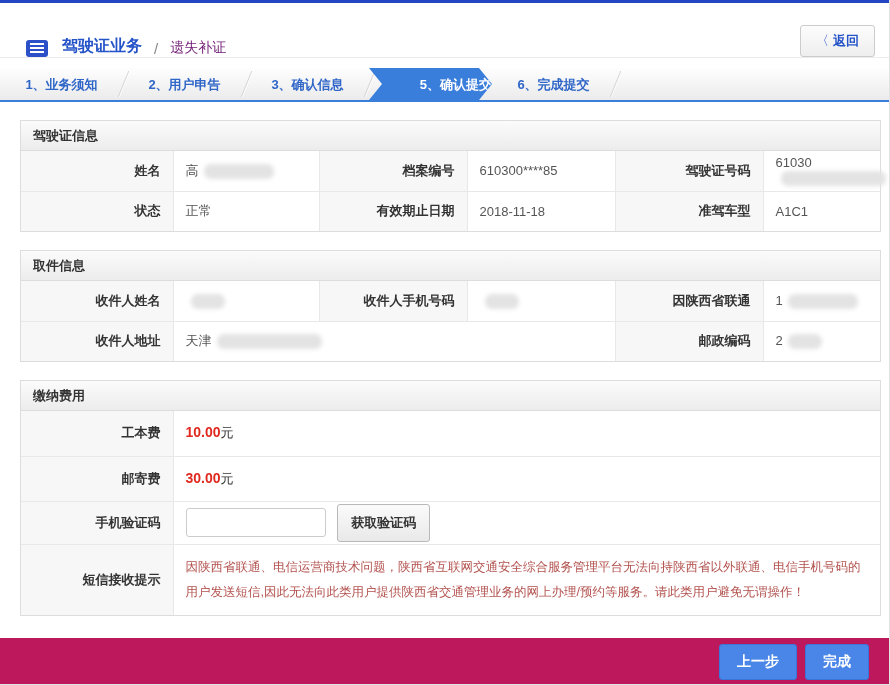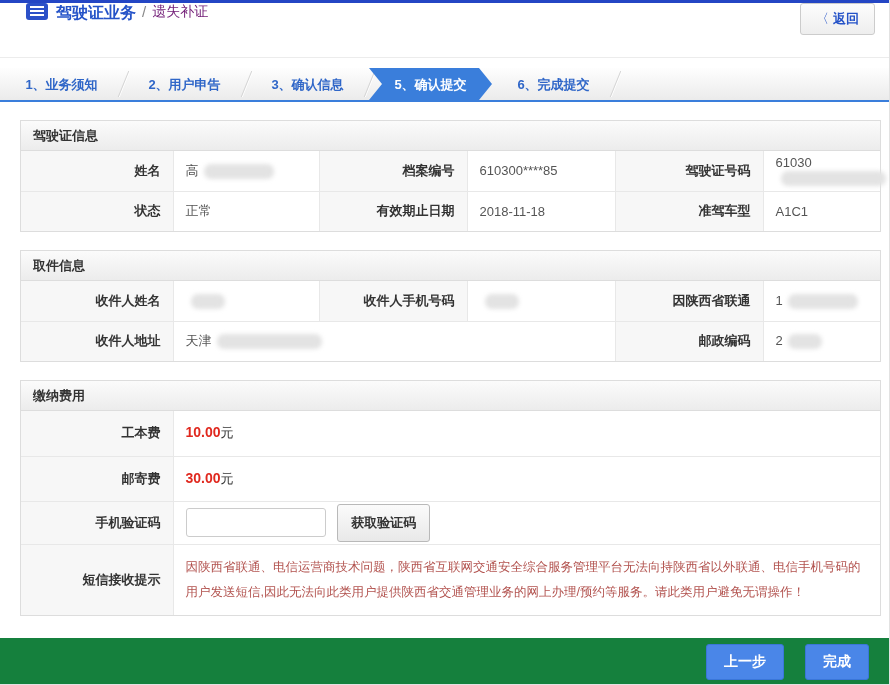--- a/index.html
+++ b/index.html
@@ -2,39 +2,39 @@
 <html><head>
 <meta charset="utf-8">
 <style>
   * { margin:0; padding:0; box-sizing:border-box; }
   html,body { width:890px; height:685px; background:#fff;
     font-family:"Liberation Sans","DejaVu Sans",sans-serif; font-size:13px; color:#333; }
   .page { width:890px; height:685px; background:#fff; border-right:1px solid #e2e2e2; border-bottom:1px solid #e2e2e2; overflow:hidden; }
   .topline { height:3px; background:#2446c4; }
 
   
-  .hdr { height:55px; display:flex; align-items:flex-start; padding:0 14px 0 26px; border-bottom:1px solid #ececec; }
+  .hdr { height:55px; display:flex; align-items:flex-end; padding:0 14px 0 26px; border-bottom:1px solid #ececec;gap:6px; }
   .list-ic { width:22px; height:17px; background:#2b50c8; border-radius:3px; position:relative; margin-right:8px; flex:none; }
   .list-ic i { position:absolute; left:4px; right:4px; height:2px; background:#fff; }
   .list-ic i:nth-child(1){ top:3px; } .list-ic i:nth-child(2){ top:7px; } .list-ic i:nth-child(3){ top:11px; }
   .hdr-title { font-size:16px; font-weight:bold; color:#2553c8; margin-right:6px; }
   .hdr-div { font-size:15px; color:#888; margin-right:6px; }
   .hdr-sub { font-size:14px; color:#701a75; }
   .hdr-spacer { flex:1; }
   .back-btn { display:inline-flex; align-items:center; gap:4px; padding:6px 15px; border:1px solid #ccc; border-radius:3px;
     background:linear-gradient(#fdfdfd,#eee); color:#2553c8; font-size:13px; font-weight:bold; cursor:pointer; }
   .back-btn .chev { font-weight:normal; }
 
   
   .tabs { margin-top:10px; height:34px; display:flex; background:linear-gradient(#fefefe,#ebebeb); border-bottom:2px solid #3a7edb; }
   .tab { flex:0 0 123px; line-height:34px; text-align:center; font-weight:bold; font-size:13px; color:#2f66c8; position:relative; cursor:pointer; }
   .tab::after { content:''; position:absolute; right:-1px; top:3px; bottom:3px; width:1px; background:#d3d3d3;
     transform:skewX(-22deg); box-shadow:1px 0 0 #fff; }
   .tab.active { background:#3a7edb; color:#fff;
-    clip-path:polygon(0 0, calc(100% - 13px) 0, 100% 50%, calc(100% - 13px) 100%, 0 100%, 13px 50%); z-index:2; }
+    clip-path:polygon(0 0, calc(100% - 13px) 0, 100% 50%, calc(100% - 13px) 100%, 0 100%, 13px 50%); z-index:2;text-align:right; }
   .tab.active::after { display:none; }
   .tab-fill { flex:1; }
 
   
   .section { margin:18px 8px 0 20px; border:1px solid #ddd; }
   .sec-hd { height:30px; line-height:29px; padding-left:12px; font-weight:bold; font-size:13px; color:#333;
     background:linear-gradient(#fbfbfb,#ececec); border-bottom:1px solid #ddd; }
   table { width:100%; border-collapse:collapse; table-layout:fixed; }
   td { border:1px solid #e8e8e8; height:40px; padding:0 12px; font-size:13px; vertical-align:middle; }
   td.lbl { background:#f7f7f7; text-align:right; font-weight:bold; color:#333; }
@@ -51,22 +51,22 @@
   .fee-unit { color:#333; font-size:13px; }
   tr.row-45 td { height:45px; }
   .code-input { width:140px; height:29px; border:1px solid #ccc; border-radius:3px; padding:0 8px; font-size:13px;
     font-family:inherit; outline:none; margin-right:8px; vertical-align:middle; }
   .code-btn { height:38px; padding:0 13px; border:1px solid #b9b9b9; border-radius:3px;
     background:linear-gradient(#fbfbfb,#e9e9e9); font-size:13px; font-weight:bold; color:#333; cursor:pointer; vertical-align:middle; }
   tr.notice-row td { height:68px; padding-top:10px; padding-bottom:10px; }
   .notice-txt { color:#b2524e; font-size:12.5px; line-height:2; text-align:left; }
 
   
-  .footer { margin-top:22px; height:48px; background:#15803d; display:flex; align-items:center;
-    justify-content:flex-end; gap:21px; padding-right:20px; }
+  .footer { margin-top:22px; height:48px; background:#be185d; display:flex; align-items:center;
+    justify-content:flex-end; gap:8px; padding-right:20px; }
   .btn-blue { background:#4a86e8; border:1px solid #3a76d8; color:#fff; font-weight:bold; font-size:14px;
     padding:8px 17px; border-radius:3px; cursor:pointer; }
 </style>
 </head>
 <body>
 
 <div class="page">
   <div class="topline"></div>
 
   <div class="hdr">

